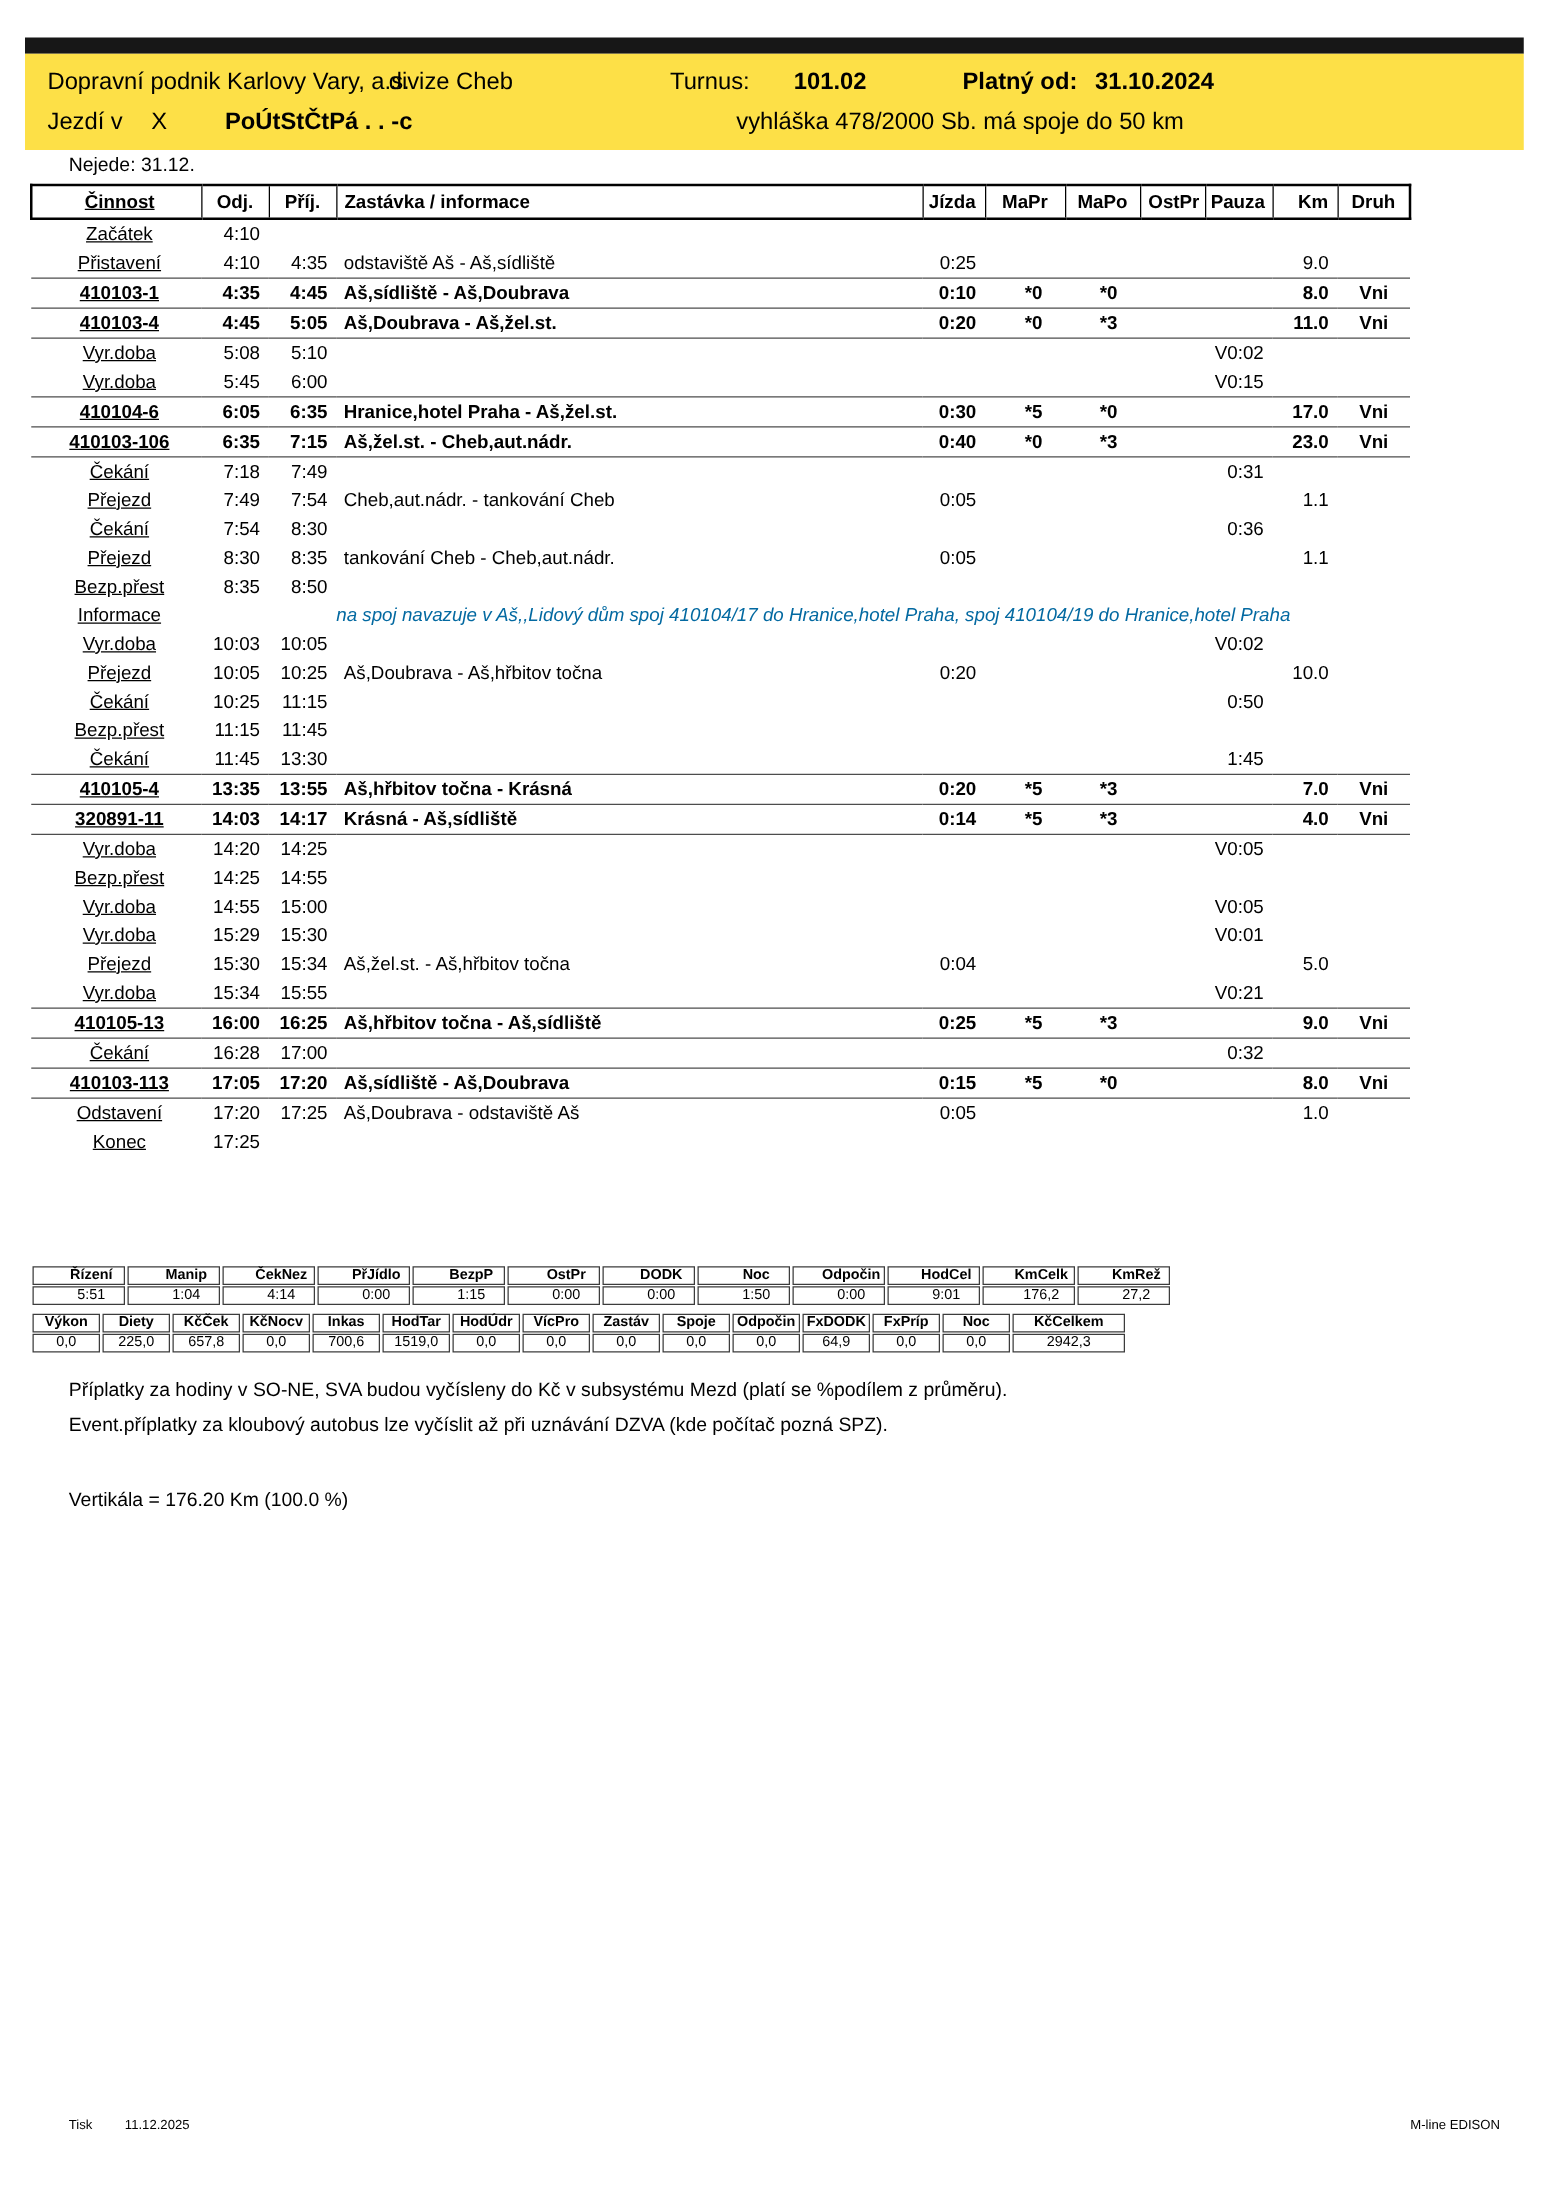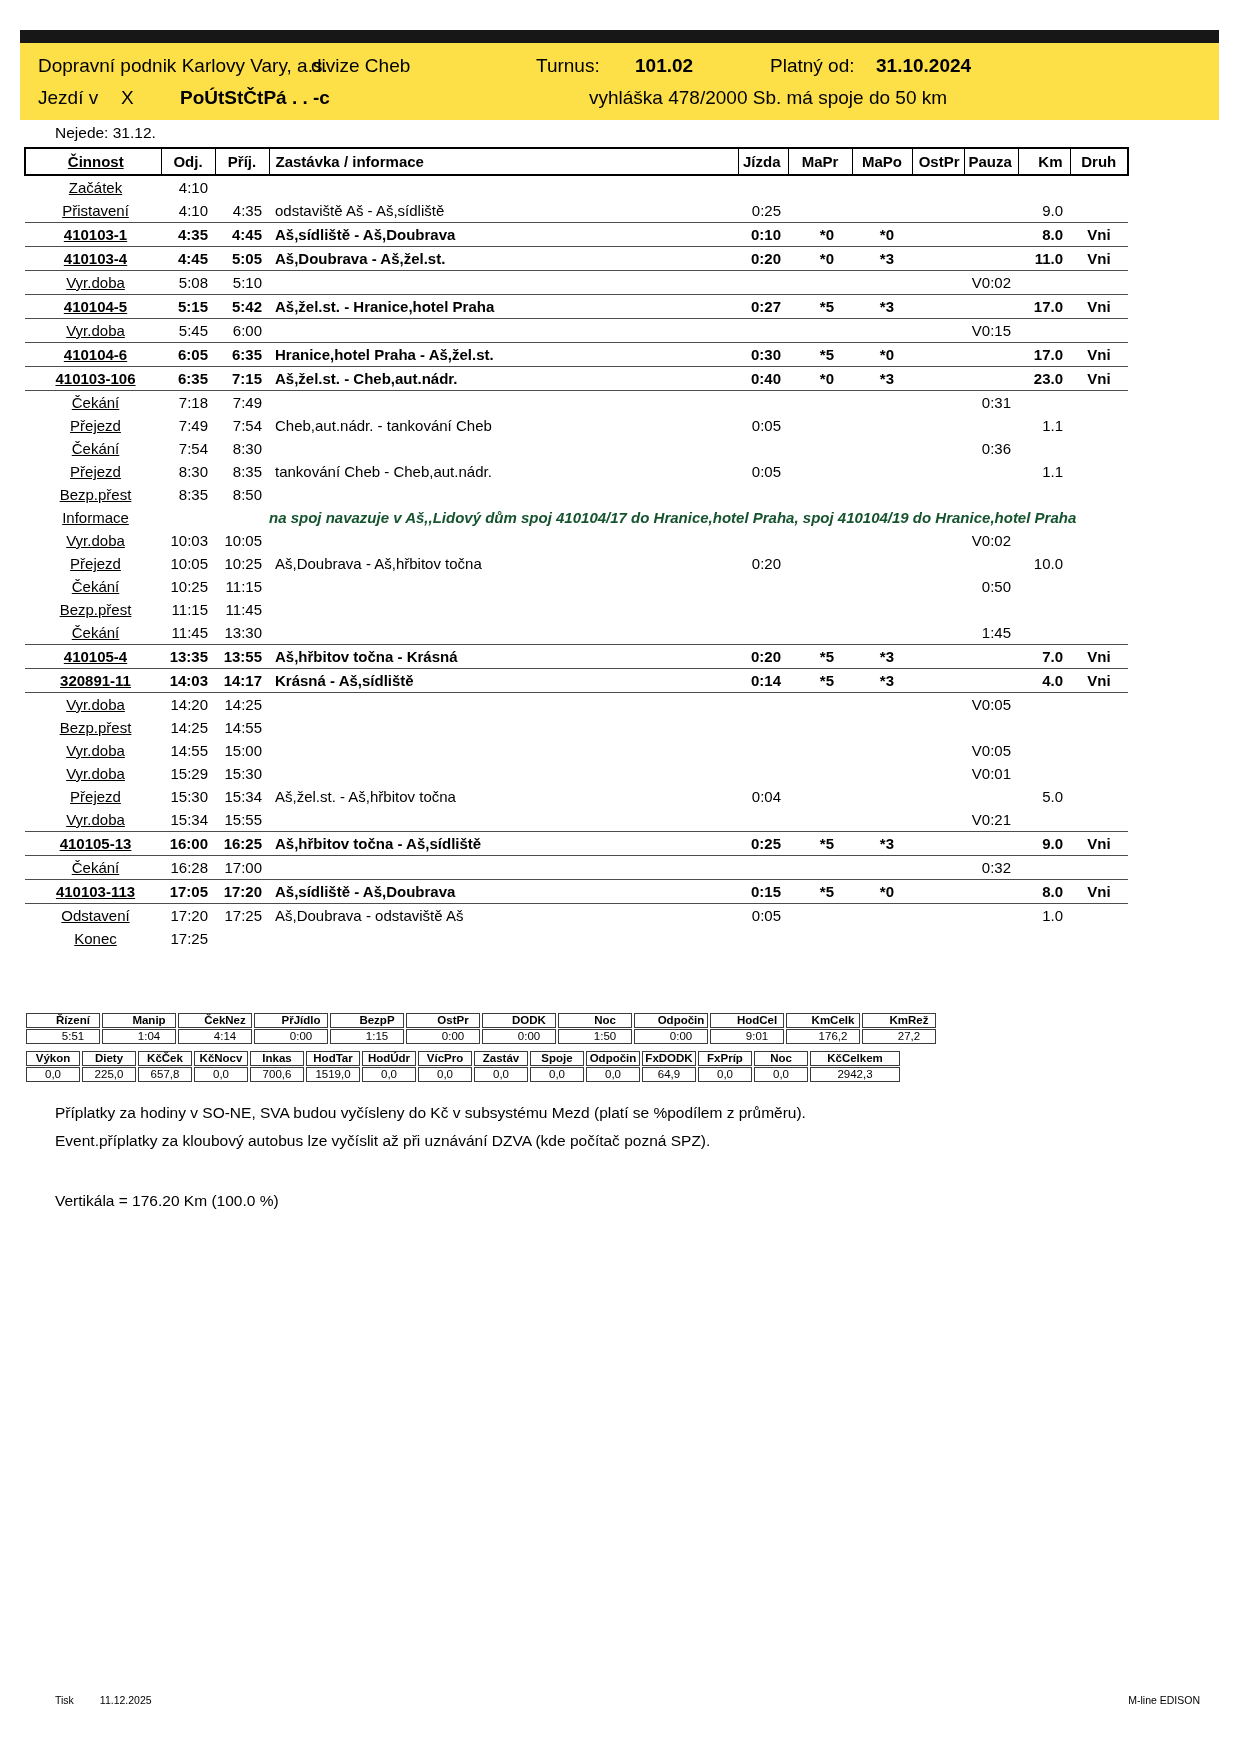--- a/index.html
+++ b/index.html
@@ -9,21 +9,21 @@
     overflow:hidden;
   }
   
   .top-bar { position:absolute; left:20px; top:30px; width:1199px; height:13px; background:#171717; }
   .hdr { position:absolute; left:20px; top:43px; width:1199px; height:77px; background:#fde047; font-size:19px; }
   .hdr span { position:absolute; white-space:nowrap; }
   .h-company  { left:18px;  top:12px; }
   .h-division { left:291px; top:12px; }
   .h-turnus-l { left:516px; top:12px; }
   .h-turnus-v { left:615px; top:12px; font-weight:bold; }
-  .h-platny-l { left:750px; top:12px; }
+  .h-platny-l { left:750px; top:12px;font-weight:bold; }
   .h-platny-v { left:856px; top:12px; font-weight:bold; }
   .h-jezdi-l  { left:18px;  top:44px; }
   .h-jezdi-c  { left:101px; top:44px; }
   .h-jezdi-d  { left:160px; top:44px; font-weight:bold; }
   .h-decree   { left:569px; top:44px; }
   .nejede { position:absolute; left:55px; top:124px; font-size:15.5px; }
 
   
   .sched {
     position:absolute; left:24px; top:147px; width:1103px;
@@ -184,33 +184,20 @@
           <td class="c2">5:10</td>
           <td class="c3"></td>
           <td class="c4"></td>
           <td class="c5"></td>
           <td class="c6"></td>
           <td class="c7"></td>
           <td class="c8">V0:02</td>
           <td class="c9"></td>
           <td class="c10"></td>
         </tr>
-        <tr class="trip">
-          <td class="c0">410104-5</td>
-          <td class="c1">5:15</td>
-          <td class="c2">5:42</td>
-          <td class="c3">Aš,žel.st. - Hranice,hotel Praha</td>
-          <td class="c4">0:27</td>
-          <td class="c5">*5</td>
-          <td class="c6">*3</td>
-          <td class="c7"></td>
-          <td class="c8"></td>
-          <td class="c9">17.0</td>
-          <td class="c10">Vni</td>
-        </tr>
         <tr>
           <td class="c0">Vyr.doba</td>
           <td class="c1">5:45</td>
           <td class="c2">6:00</td>
           <td class="c3"></td>
           <td class="c4"></td>
           <td class="c5"></td>
           <td class="c6"></td>
           <td class="c7"></td>
           <td class="c8">V0:15</td>
@@ -304,21 +291,21 @@
           <td class="c5"></td>
           <td class="c6"></td>
           <td class="c7"></td>
           <td class="c8"></td>
           <td class="c9"></td>
           <td class="c10"></td>
         </tr>
         <tr>
           <td class="c0">Informace</td>
           <td class="info-cell" colspan="10">
-            <span class="info-text" style="color: #14532d; font-weight: bold;">na spoj navazuje v Aš,,Lidový dům spoj 410104/17 do Hranice,hotel Praha, spoj 410104/19 do Hranice,hotel Praha</span>
+            <span class="info-text" style="color: #0369a1;">na spoj navazuje v Aš,,Lidový dům spoj 410104/17 do Hranice,hotel Praha, spoj 410104/19 do Hranice,hotel Praha</span>
           </td>
         </tr>
         <tr>
           <td class="c0">Vyr.doba</td>
           <td class="c1">10:03</td>
           <td class="c2">10:05</td>
           <td class="c3"></td>
           <td class="c4"></td>
           <td class="c5"></td>
           <td class="c6"></td>

